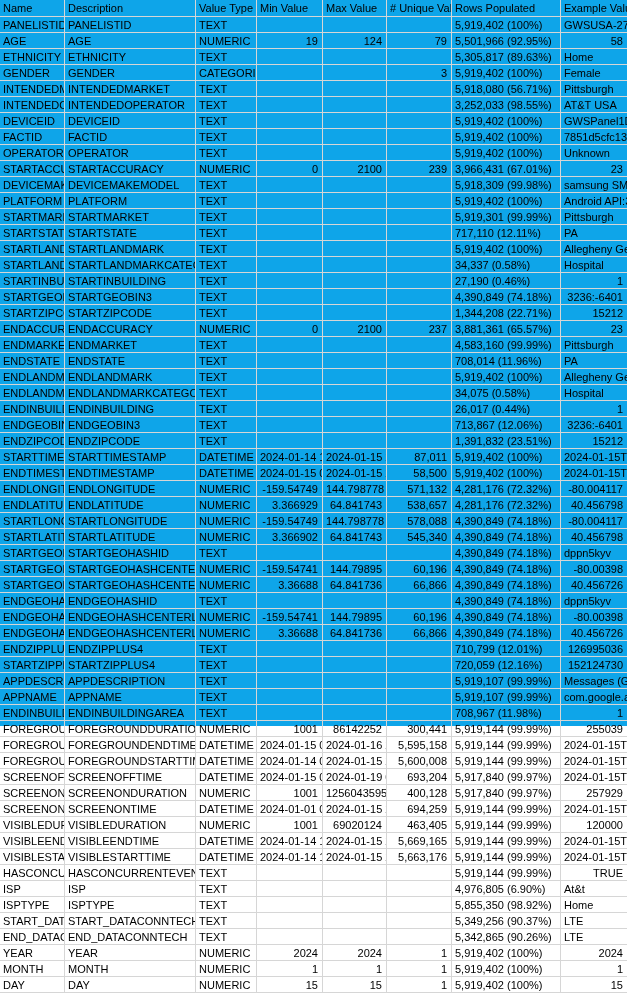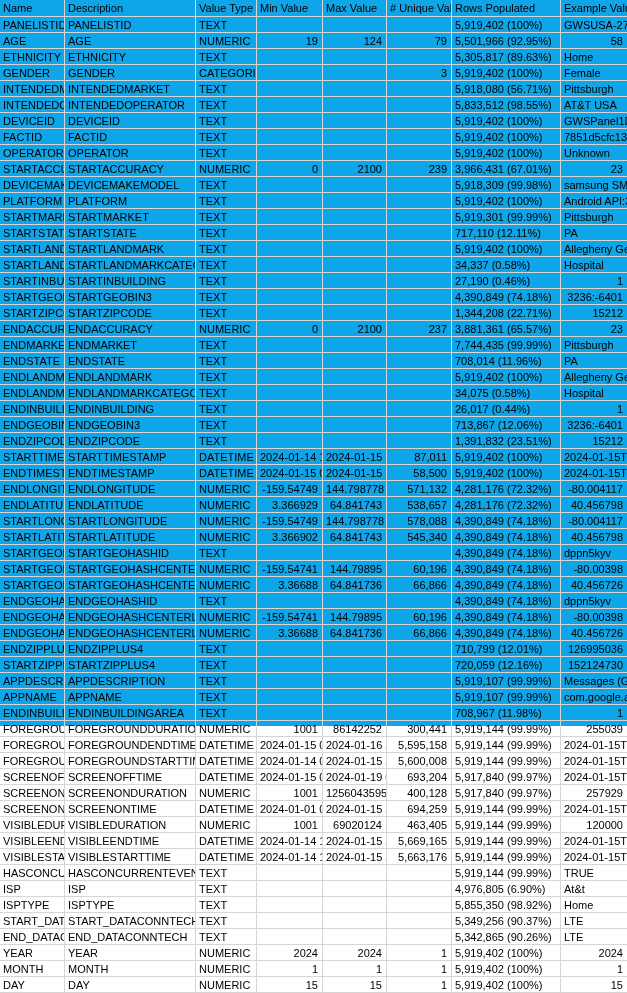--- a/index.html
+++ b/index.html
@@ -23,21 +23,21 @@
   .c0 { width:65px; }
   .c1 { width:131px; }
   .c2 { width:61px; }
   .c3 { width:66px; }
   .c4 { width:64px; }
   .c5 { width:65px; }
   .c6 { width:109px; }
   .c7 { width:66px; border-right:none; }
   .ar { text-align:right; }
   .al { text-align:left; }
-  .ac { text-align:left; }
+  .ac { text-align:right; }
 </style>
 </head>
 <body>
 
 <div class="sheet">
   <div class="row header">
     <div class="cell c0 al">Name</div>
     <div class="cell c1 al">Description</div>
     <div class="cell c2 al">Value Type</div>
     <div class="cell c3 al">Min Value</div>
@@ -97,21 +97,21 @@
     <div class="cell c6 al">5,918,080 (56.71%)</div>
     <div class="cell c7 al">Pittsburgh</div>
   </div>
       <div class="row">
     <div class="cell c0 al">INTENDEDOPERATOR</div>
     <div class="cell c1 al">INTENDEDOPERATOR</div>
     <div class="cell c2 al">TEXT</div>
     <div class="cell c3 ar"></div>
     <div class="cell c4 ar"></div>
     <div class="cell c5 ar"></div>
-    <div class="cell c6 al">5,833,512 (98.55%)</div>
+    <div class="cell c6 al">3,252,033 (98.55%)</div>
     <div class="cell c7 al">AT&amp;T USA</div>
   </div>
       <div class="row">
     <div class="cell c0 al">DEVICEID</div>
     <div class="cell c1 al">DEVICEID</div>
     <div class="cell c2 al">TEXT</div>
     <div class="cell c3 ar"></div>
     <div class="cell c4 ar"></div>
     <div class="cell c5 ar"></div>
     <div class="cell c6 al">5,919,402 (100%)</div>
@@ -247,21 +247,21 @@
     <div class="cell c6 al">3,881,361 (65.57%)</div>
     <div class="cell c7 ar">23</div>
   </div>
       <div class="row">
     <div class="cell c0 al">ENDMARKET</div>
     <div class="cell c1 al">ENDMARKET</div>
     <div class="cell c2 al">TEXT</div>
     <div class="cell c3 ar"></div>
     <div class="cell c4 ar"></div>
     <div class="cell c5 ar"></div>
-    <div class="cell c6 al">7,744,435 (99.99%)</div>
+    <div class="cell c6 al">4,583,160 (99.99%)</div>
     <div class="cell c7 al">Pittsburgh</div>
   </div>
       <div class="row">
     <div class="cell c0 al">ENDSTATE</div>
     <div class="cell c1 al">ENDSTATE</div>
     <div class="cell c2 al">TEXT</div>
     <div class="cell c3 ar"></div>
     <div class="cell c4 ar"></div>
     <div class="cell c5 ar"></div>
     <div class="cell c6 al">708,014 (11.96%)</div>

